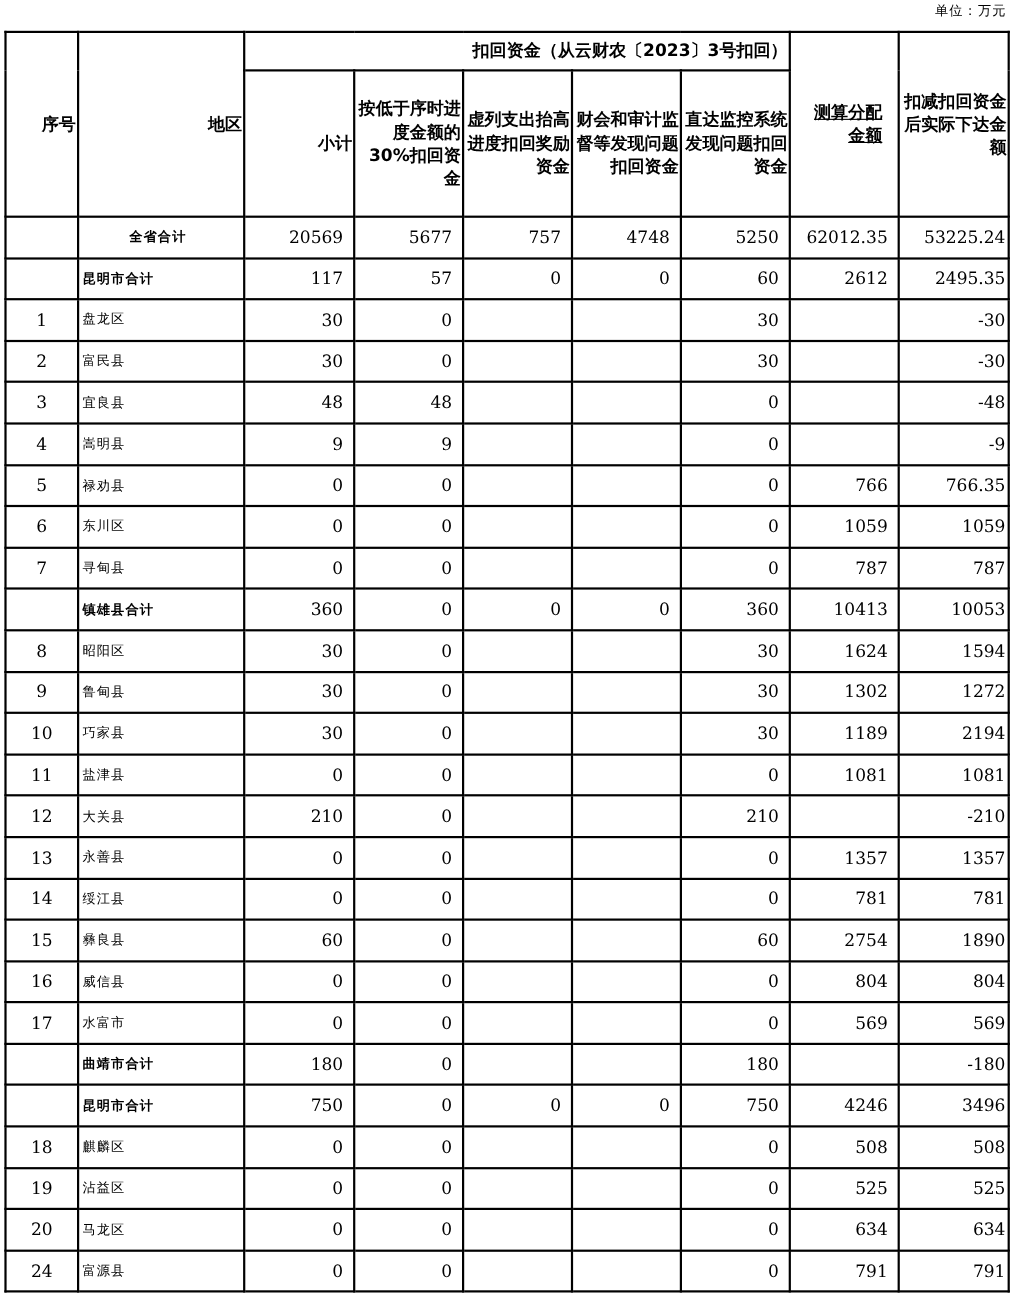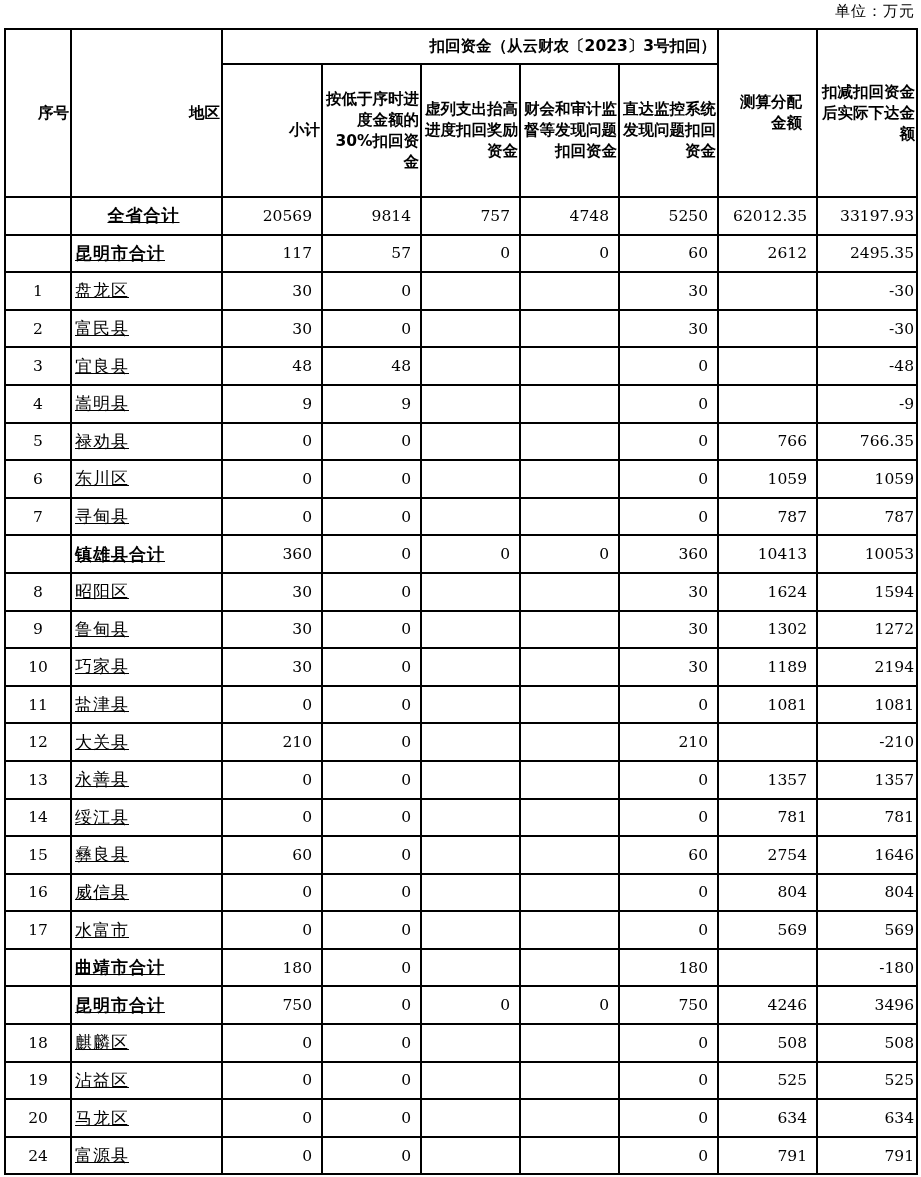--- a/index.html
+++ b/index.html
@@ -3,21 +3,21 @@
 <meta charset="utf-8">
 <style>
   html, body { margin: 0; padding: 0; background: #ffffff; }
   body {
     width: 921px; height: 1177px; position: relative; overflow: hidden;
     font-family: "DejaVu Serif", "Liberation Serif", serif;
     color: #000;
   }
   .unit {
     position: absolute; top: 2px; right: 6px;
-    font-size: 15px; letter-spacing: 1px;
+    font-size: 12px; letter-spacing: 1px;
     font-family: "DejaVu Sans", "Liberation Sans", sans-serif;
   }
   table {
     position: absolute; left: 4px; top: 28px;
     border-collapse: collapse; table-layout: fixed;
     width: 912px;
   }
   td, th {
     border: 2px solid #000;
     padding: 0 6px;
@@ -36,24 +36,23 @@
     white-space: normal;
     padding: 0 1px;
   }
   th.top { height: 33px; }
   th.sub { height: 131px; }
   tbody tr { height: 37.6px; }
   td.seq { text-align: center; }
   td.region {
     text-align: left;
     font-family: "DejaVu Sans", "Liberation Sans", sans-serif;
-    font-size: 17px;
+    font-size: 12px;
     letter-spacing: 1px;
     padding-left: 3px;
-    text-decoration: underline;
   }
   td.num { text-align: right; padding-right: 9px; }
   td.num.last { padding-right: 2px; }
   tr.province td.region { text-align: center; font-weight: bold; padding-left: 0; }
   tr.subtotal td.region { font-weight: bold; }
 </style>
 </head>
 <body>
 
 <div class="unit">单位：万元</div>
@@ -68,42 +67,42 @@
     <col style="width:99px">
     <col style="width:99px">
     <col style="width:99px">
     <col style="width:100px">
   </colgroup>
   <thead>
     <tr>
       <th class="top" rowspan="2">序号</th>
       <th class="top" rowspan="2">地区</th>
       <th class="top" colspan="5">扣回资金（从云财农〔2023〕3号扣回）</th>
-      <th class="top" rowspan="2" style="padding:0 14px;">测算分配金额</th>
+      <th class="top" rowspan="2" style="padding:0 14px;text-decoration:underline;">测算分配金额</th>
       <th class="top" rowspan="2">扣减扣回资金后实际下达金额</th>
     </tr>
     <tr>
       <th class="sub">小计</th>
       <th class="sub">按低于序时进度金额的30%扣回资金</th>
       <th class="sub">虚列支出抬高进度扣回奖励资金</th>
       <th class="sub">财会和审计监督等发现问题扣回资金</th>
       <th class="sub">直达监控系统发现问题扣回资金</th>
     </tr>
   </thead>
   <tbody id="tbody">
       <tr class="province">
         <td class="seq"></td>
         <td class="region">全省合计</td>
         <td class="num">20569</td>
-        <td class="num">9814</td>
+        <td class="num">5677</td>
         <td class="num">757</td>
         <td class="num">4748</td>
         <td class="num">5250</td>
         <td class="num">62012.35</td>
-        <td class="num last">33197.93</td>
+        <td class="num last">53225.24</td>
       </tr>
       <tr class="subtotal">
         <td class="seq"></td>
         <td class="region">昆明市合计</td>
         <td class="num">117</td>
         <td class="num">57</td>
         <td class="num">0</td>
         <td class="num">0</td>
         <td class="num">60</td>
         <td class="num">2612</td>
@@ -276,21 +275,21 @@
       </tr>
       <tr class="item">
         <td class="seq">15</td>
         <td class="region">彝良县</td>
         <td class="num">60</td>
         <td class="num">0</td>
         <td class="num"></td>
         <td class="num"></td>
         <td class="num">60</td>
         <td class="num">2754</td>
-        <td class="num last">1646</td>
+        <td class="num last">1890</td>
       </tr>
       <tr class="item">
         <td class="seq">16</td>
         <td class="region">威信县</td>
         <td class="num">0</td>
         <td class="num">0</td>
         <td class="num"></td>
         <td class="num"></td>
         <td class="num">0</td>
         <td class="num">804</td>

